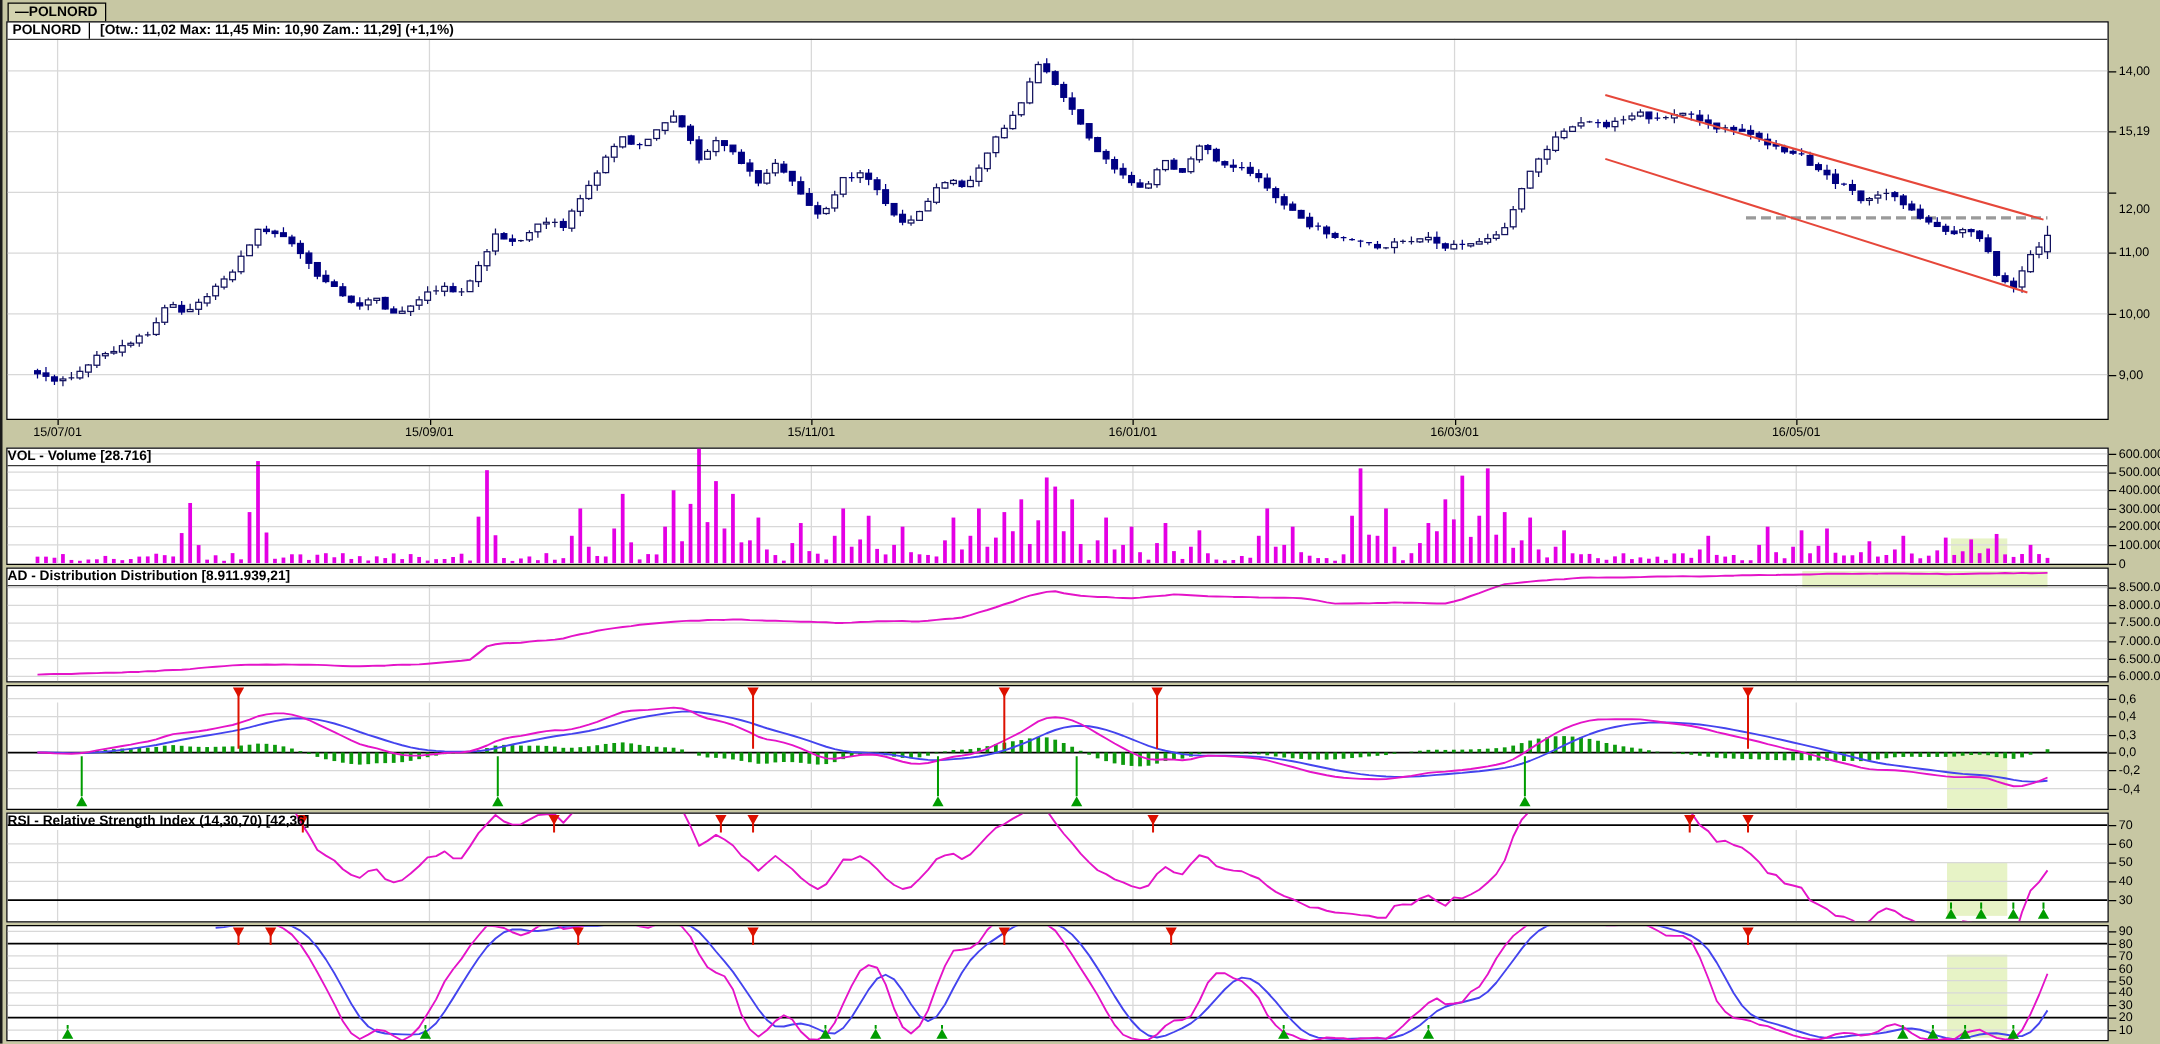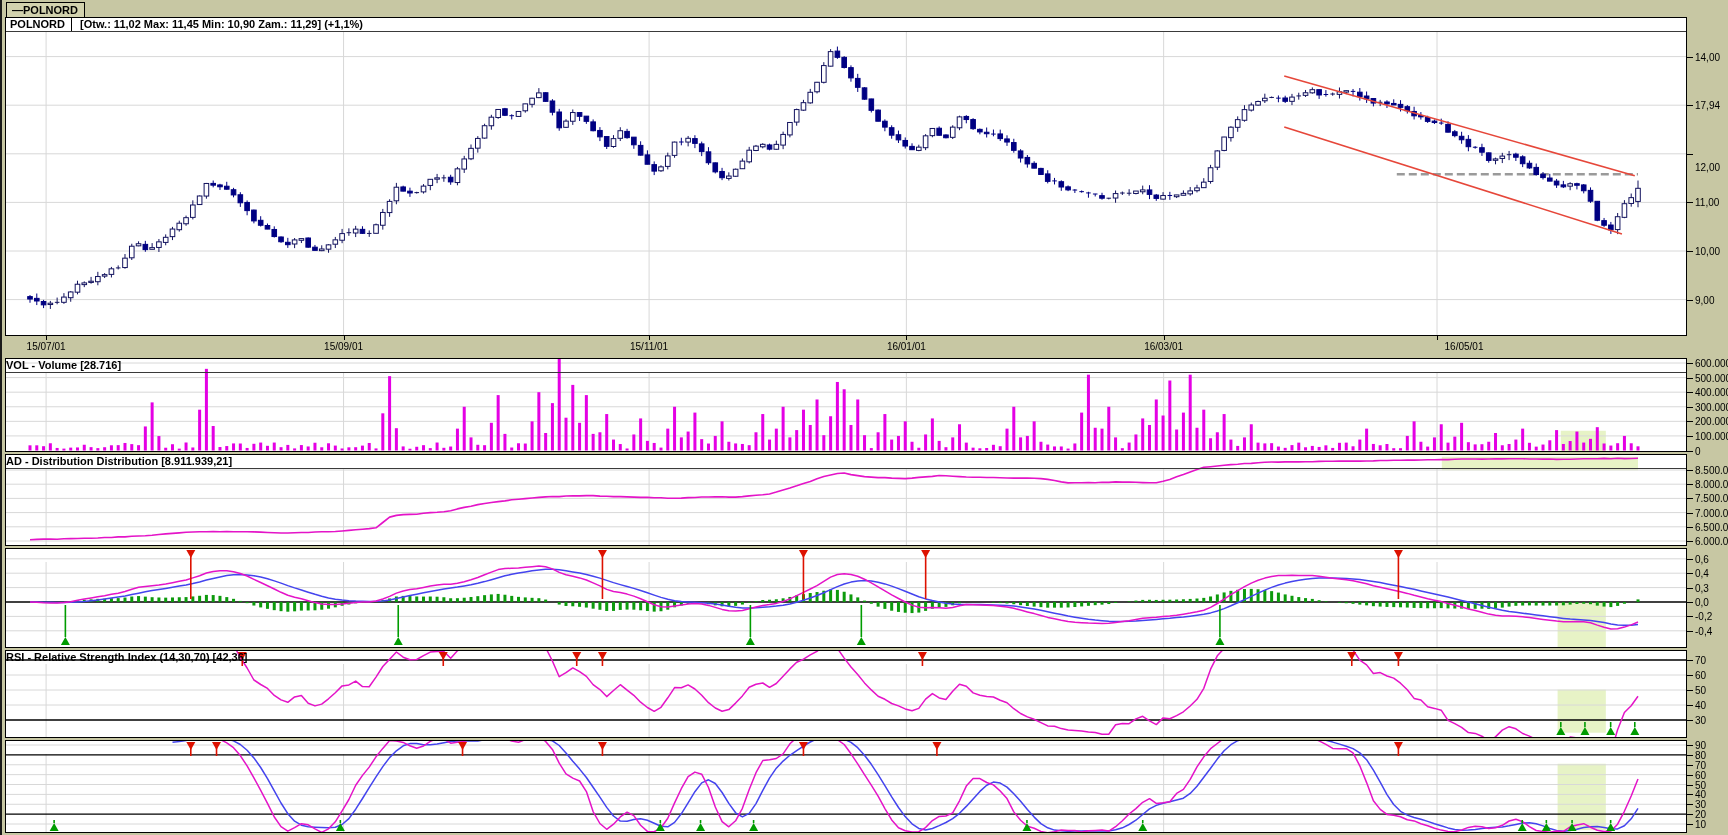--- a/index.html
+++ b/index.html
@@ -537,21 +537,21 @@
       <div class="dlab" style="left: 41.08px;">15/07/01</div>
       <div class="dtick" style="left: 338.56px;"></div>
       <div class="dlab" style="left: 338.56px;">15/09/01</div>
       <div class="dtick" style="left: 644.08px;"></div>
       <div class="dlab" style="left: 644.08px;">15/11/01</div>
       <div class="dtick" style="left: 901.36px;"></div>
       <div class="dlab" style="left: 901.36px;">16/01/01</div>
       <div class="dtick" style="left: 1158.64px;"></div>
       <div class="dlab" style="left: 1158.64px;">16/03/01</div>
       <div class="dtick" style="left: 1432px;"></div>
-      <div class="dlab" style="left: 1432px; margin-left: 27px;">16/05/01</div>
+      <div class="dlab" style="left: 1432px;">16/05/01</div>
     </div>
 
   <div class="panel" id="p-vol" style="top:358px;height:94px;">
     <div class="phdr uline"><span class="cell hlbl">VOL - Volume [28.716]</span></div>
     <svg id="svg-vol" width="1680" height="92">
         <rect x="1554.816" y="71.76" width="45.02399999999989" height="20.24" fill="#e7f3c6"></rect>
         <line x1="40.08" y1="13" x2="40.08" y2="92" stroke="#d8d8d8" stroke-width="1"></line>
         <line x1="337.56" y1="13" x2="337.56" y2="92" stroke="#d8d8d8" stroke-width="1"></line>
         <line x1="643.08" y1="13" x2="643.08" y2="92" stroke="#d8d8d8" stroke-width="1"></line>
         <line x1="900.36" y1="13" x2="900.36" y2="92" stroke="#d8d8d8" stroke-width="1"></line>
@@ -1184,21 +1184,21 @@
         <polygon points="1561.572,90 1570.572,90 1566.072,82" fill="#009c00"></polygon>
         <line x1="1604.664" y1="82" x2="1604.664" y2="79" stroke="#009c00" stroke-width="1.6"></line>
         <polygon points="1600.164,90 1609.164,90 1604.664,82" fill="#009c00"></polygon>
       </svg>
   </div>
 
   <div class="yaxis" id="ax-price" style="top:17px;height:319px;">
       <div class="ytick" style="top: 39.6px;"></div>
       <div class="ylab" style="top: 34.6px;">14,00</div>
       <div class="ytick" style="top: 88.2px;"></div>
-      <div class="ylab" style="top: 83.2px;">17,94</div>
+      <div class="ylab" style="top: 83.2px;">15,19</div>
       <div class="ytick" style="top: 136.8px;"></div>
       <div class="ylab" style="top: 145px;">12,00</div>
       <div class="ytick" style="top: 185.4px;"></div>
       <div class="ylab" style="top: 180.4px;">11,00</div>
       <div class="ytick" style="top: 234px;"></div>
       <div class="ylab" style="top: 229px;">10,00</div>
       <div class="ytick" style="top: 282.6px;"></div>
       <div class="ylab" style="top: 277.6px;">9,00</div>
     </div>
   <div class="yaxis" id="ax-vol" style="top:358px;height:94px;">

